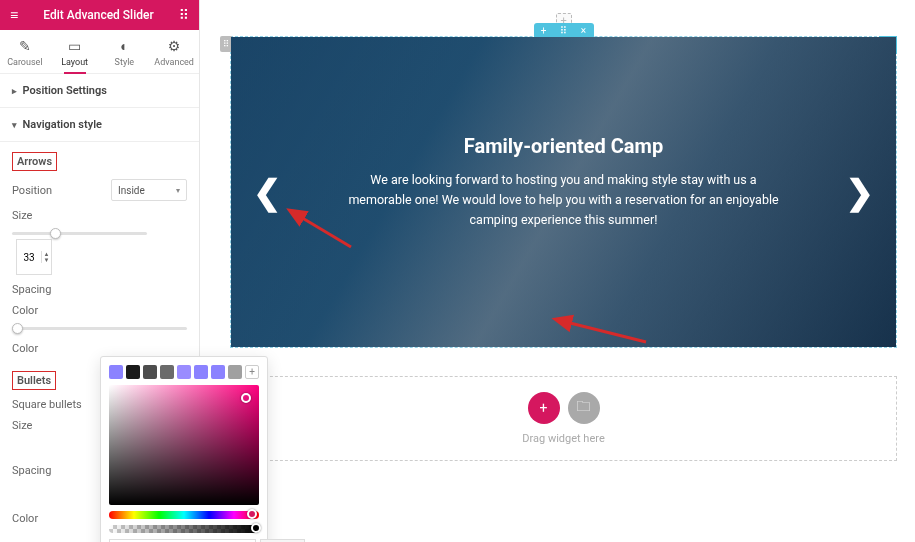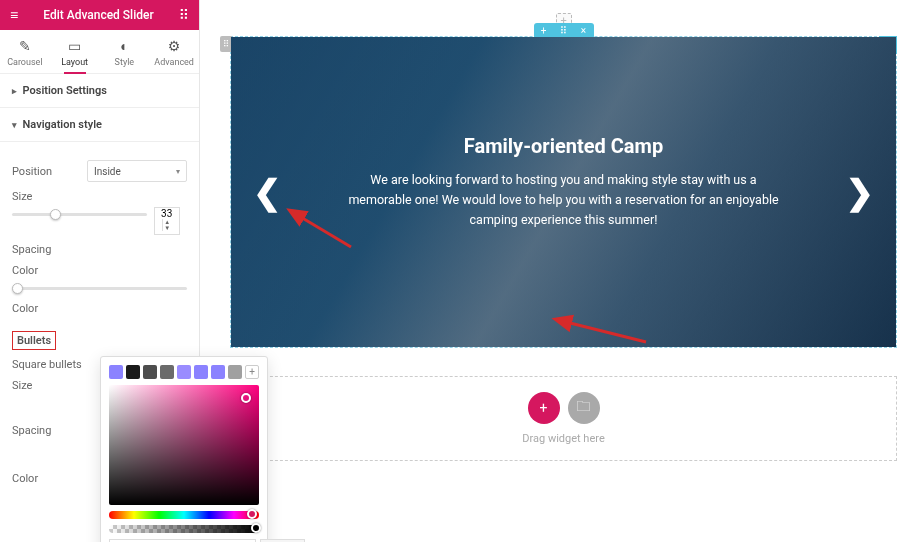--- a/index.html
+++ b/index.html
@@ -19,25 +19,25 @@
 .panel-body { flex: 1; overflow: visible; padding: 0; position: relative; }
 .section-row { padding: 10px 12px; border-bottom: 1px solid #eee; font-size: 11px; font-weight: 600; color: #444; display: flex; align-items: center; cursor: pointer; }
 .section-row .caret { margin-right: 6px; font-size: 9px; color: #666; }
 
 .sub { padding: 10px 12px 0; }
 .sub-heading { font-size: 11px; font-weight: 600; color: #555; margin-bottom: 8px; }
 .red-box { border: 1.5px solid #d62a2a; padding: 2px 4px; display: inline-block; }
 
 .field-row { display: flex; align-items: center; justify-content: space-between; margin: 8px 0 4px; font-size: 11px; color: #666; }
 .field-row label { flex: 0 0 auto; }
-.select { border: 1px solid #ddd; background: #fff; width: 100px; height: 22px; font-size: 10px; padding: 0 6px; color: #555; display: flex; align-items: center; justify-content: space-between; cursor: pointer; border-radius: 2px; }
+.select { border: 1px solid #ddd; background: #fff; width: 76px; height: 22px; font-size: 10px; padding: 0 6px; color: #555; display: flex; align-items: center; justify-content: space-between; cursor: pointer; border-radius: 2px; }
 .slider-wrap { margin: 2px 0 6px; }
 .slider-track { position: relative; height: 3px; background: #e0e0e0; border-radius: 2px; width: calc(100% - 40px); display: inline-block; vertical-align: middle; }
 .slider-thumb { position: absolute; top: -4px; width: 11px; height: 11px; border-radius: 50%; background: #fff; border: 1px solid #bbb; box-shadow: 0 1px 2px rgba(0,0,0,.2); }
-.numbox { display: inline-flex; align-items: center; border: 1px solid #ddd; height: 28px; font-size: 10px; margin-left: 4px; flex-direction: column; }
+.numbox { display: inline-flex; align-items: center; border: 1px solid #ddd; height: 36px; font-size: 10px; margin-left: 4px; }
 .numbox .val { width: 24px; text-align: center; }
 .numbox .spin { width: 10px; display: flex; flex-direction: column; font-size: 6px; line-height: 6px; color: #666; border-left: 1px solid #ddd; }
 .numbox .spin span { text-align: center; cursor: pointer; }
 .mini-swatch { width: 18px; height: 18px; border-radius: 2px; border: 1px solid #ddd; cursor: pointer; }
 
 
 .colorpicker {
   position: absolute;
   left: 100px; top: 282px;
   width: 168px;
@@ -130,20 +130,21 @@
       <div class="section-row">
         <span class="caret">▸</span>
         <span>Position Settings</span>
       </div>
       <div class="section-row">
         <span class="caret">▾</span>
         <span>Navigation style</span>
       </div>
 
       <div class="sub">
+        <div class="sub-heading"><span class="red-box">Arrows</span></div>
 
         <div class="field-row">
           <label>Position</label>
           <div class="select">
             <span>Inside</span>
             <span style="font-size:8px;color:#888">▾</span>
           </div>
         </div>
 
         <div class="field-row">

